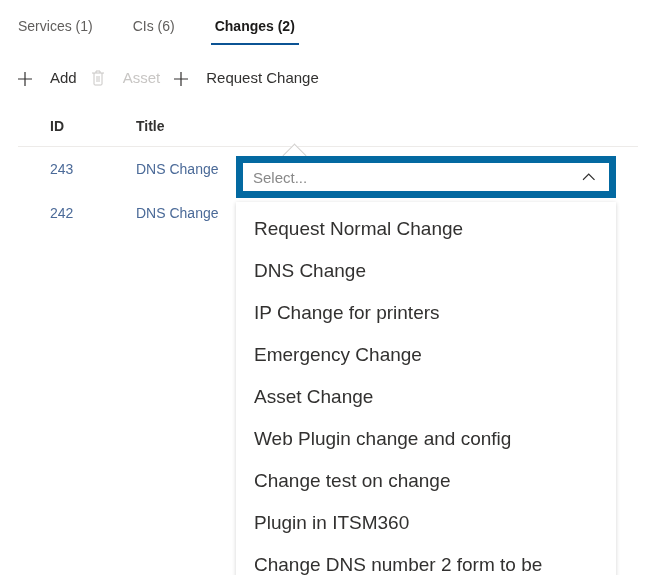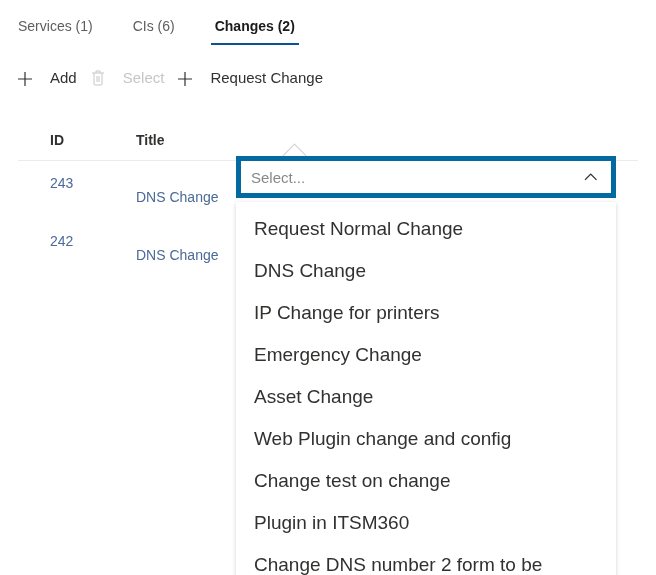--- a/index.html
+++ b/index.html
@@ -59,21 +59,21 @@
     }
     .thead {
       display: flex;
       padding: 14px 0 12px 32px;
       color: #323130;
       font-weight: 600;
       border-bottom: 1px solid #edebe9;
       align-items: flex-end;
     }
     .col-id { width: 86px; }
-    .col-title { flex: 1; margin-top: 14px; }
+    .col-title { flex: 1; }
     .trow {
       display: flex;
       padding: 14px 0 14px 32px;
       color: #4b6a98;
     }
     .dropdown {
       position: absolute;
       left: 236px;
       top: 156px;
       width: 380px;
@@ -88,21 +88,21 @@
       width: 16px; height: 16px;
       background: #fff;
       border-left: 1px solid #d2d0ce;
       border-top: 1px solid #d2d0ce;
       transform: rotate(45deg);
     }
     .sel-input {
       display: flex;
       align-items: center;
       justify-content: space-between;
-      border: 5px solid #0369a1;
+      border: 7px solid #0369a1;
       height: 42px;
       padding: 0 14px 0 10px;
       position: relative;
       background: #fff;
     }
     .sel-input input {
       border: none;
       outline: none;
       font-size: 15px;
       width: 100%;
@@ -135,21 +135,21 @@
   <div class="tool-btn">
     <svg width="14" height="14" viewBox="0 0 14 14">
         <path d="M7 0v14M0 7h14" stroke="#323130" stroke-width="1.2"></path>
       </svg>
     <span>Add</span>
   </div>
   <div class="tool-btn disabled">
     <svg width="14" height="16" viewBox="0 0 14 16">
         <path d="M1 3h12M5 3V1h4v2M3 3v11a1 1 0 0 0 1 1h6a1 1 0 0 0 1-1V3M6 6v6M8 6v6" stroke="#c8c6c4" stroke-width="1" fill="none"></path>
       </svg>
-    <span>Select</span>
+    <span>Asset</span>
   </div>
   <div class="tool-btn">
     <svg width="14" height="14" viewBox="0 0 14 14">
         <path d="M7 0v14M0 7h14" stroke="#323130" stroke-width="1.2"></path>
       </svg>
     <span>Request Change</span>
   </div>
 </div>
 
 <div class="table-wrap">

